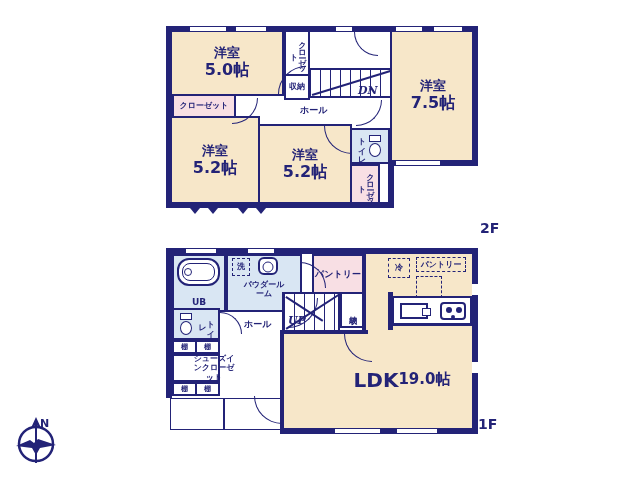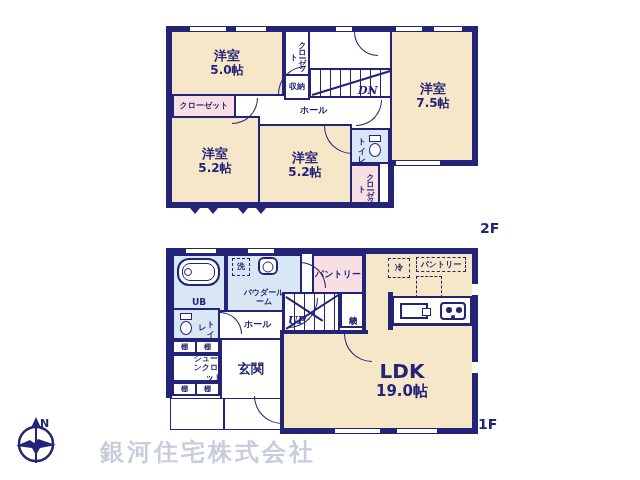--- a/index.html
+++ b/index.html
@@ -3,21 +3,21 @@
 <meta charset="utf-8">
 <style>
   html,body{margin:0;padding:0;background:#fff;}
   #canvas{position:relative;width:640px;height:480px;background:#ffffff;overflow:hidden;
           font-family:"DejaVu Sans",sans-serif;}
   .wall{position:absolute;background:#232377;}
   .room{position:absolute;border:2px solid #232377;box-sizing:border-box;
         display:flex;flex-direction:column;align-items:center;justify-content:center;}
   .cream{background:#f7e7c9}.pink{background:#f8dfe4}.blue{background:#d9e6f3}.white{background:#fff}
   .lbl{color:#232377;font-weight:bold;text-align:center;line-height:1.15;}
-  .rname{font-size:13px}.rsize{font-size:12px}
+  .rname{font-size:13px}.rsize{font-size:16px}
   .sm{font-size:9px}.xs{font-size:8px}.xxs{font-size:7px}
   .flt{position:absolute;color:#232377;font-weight:bold;}
   .vtext{writing-mode:vertical-rl;text-orientation:upright;letter-spacing:0px;line-height:1.05;}
   .win{position:absolute;background:linear-gradient(to bottom,#fff 38%,#5a5f9e 38%,#5a5f9e 62%,#fff 62%);}
   .winv{position:absolute;background:#fff;}
   .arc{position:absolute;box-sizing:border-box;border:0 solid #232377;}
   .dotted{position:absolute;border:1.5px dashed #232377;box-sizing:border-box;
           display:flex;align-items:center;justify-content:center;background:transparent;}
   .stairs{position:absolute;border:2px solid #232377;box-sizing:border-box;background-color:#fff;
           background-image:repeating-linear-gradient(to right,#232377 0 1px,transparent 1px 10px);}
@@ -117,21 +117,21 @@
   <div style="position:absolute;left:364px;top:254px;width:108px;height:174px;background:#f7e7c9;"></div>
   <div style="position:absolute;left:284px;top:334px;width:84px;height:94px;background:#f7e7c9;"></div>
 
   <div class="room blue" style="left:172px;top:254px;width:54px;height:58px;justify-content:flex-end;padding-bottom:3px;">
     <span class="lbl sm">UB</span>
   </div>
   <span class="tub" style="left:177px;top:258px;width:43px;height:28px;">
     <span class="tub-in"></span>
       <span class="tub-drain"></span>
   </span>
-  <div class="room blue" style="left:226px;top:254px;width:76px;height:58px;justify-content:flex-end;padding-bottom:4px;">
+  <div class="room blue" style="left:226px;top:254px;width:76px;height:58px;justify-content:flex-end;padding-bottom:12px;">
     <span class="lbl xs" style="width:44px;">パウダールーム</span>
   </div>
   <div class="dotted" style="left:232px;top:258px;width:18px;height:18px;">
     <span class="lbl xs">洗</span>
   </div>
   <span class="sinkP" style="left:258px;top:257px;width:20px;height:18px;">
     <span class="sinkP-bowl"></span>
   </span>
   <div class="room pink" style="left:312px;top:254px;width:52px;height:40px;">
     <span class="lbl sm">パントリー</span>
@@ -160,23 +160,20 @@
   </div>
   <div class="room white" style="left:172px;top:354px;width:48px;height:28px;">
     <span class="lbl xs" style="width:46px;margin-left:36px;">シューズインクローゼット</span>
   </div>
   <div class="room white" style="left:172px;top:382px;width:25px;height:14px;">
     <span class="lbl xxs">棚</span>
   </div>
   <div class="room white" style="left:195px;top:382px;width:25px;height:14px;">
     <span class="lbl xxs">棚</span>
   </div>
-  <div class="room white" style="left:220px;top:338px;width:62px;height:62px;">
-    <span class="lbl rname">玄関</span>
-  </div>
   <div style="position:absolute;left:170px;top:398px;width:112px;height:32px;border:1.5px solid #232377;box-sizing:border-box;background:#fff;">
     <div style="position:absolute;left:52px;top:0;width:1.5px;height:100%;background:#232377;"></div>
   </div>
 
   <div class="wall" style="left:280px;top:330px;width:88px;height:4px;"></div>
   <div class="wall" style="left:280px;top:330px;width:4px;height:98px;"></div>
   <div class="wall" style="left:362px;top:254px;width:4px;height:78px;"></div>
 
   <div class="dotted" style="left:388px;top:258px;width:22px;height:20px;">
     <span class="lbl xs">冷</span>
@@ -189,21 +186,21 @@
   <div style="position:absolute;left:392px;top:296px;width:80px;height:30px;background:#fff;border:2px solid #232377;border-bottom-width:3px;box-sizing:border-box;">
     <span class="ksink" style="left:6px;top:5px;width:28px;height:16px;">
       <span class="kfaucet"></span>
     </span>
     <span class="stove" style="left:46px;top:4px;width:26px;height:18px;">
       <span class="burner" style="left:4px;top:3px;width:6px;height:6px;"></span>
       <span class="burner" style="left:14px;top:3px;width:6px;height:6px;"></span>
       <span class="burner" style="left:9px;top:11px;width:4px;height:4px;"></span>
     </span>
   </div>
-  <div style="position:absolute;left:350px;top:356px;width:104px;height:48px;display:flex;flex-direction:column;align-items:center;justify-content:center;">
+  <div style="position:absolute;left:350px;top:356px;width:104px;height:48px;display:flex;flex-direction:row;align-items:center;justify-content:center;">
     <span class="lbl" style="font-size:20px;">LDK</span>
     <span class="lbl" style="font-size:15px;">19.0帖</span>
   </div>
 
   <div class="wall" style="left:166px;top:248px;width:312px;height:6px;"></div>
   <div class="wall" style="left:166px;top:248px;width:6px;height:150px;"></div>
   <div class="wall" style="left:472px;top:248px;width:6px;height:186px;"></div>
   <div class="wall" style="left:280px;top:428px;width:198px;height:6px;"></div>
 
   <div class="win" style="left:186px;top:249px;width:30px;height:4px;"></div>
@@ -222,15 +219,14 @@
   <span class="tag" style="left:478px;top:416px;">1F</span>
 
   <svg width="52" height="56" viewBox="0 0 52 56" style="position:absolute;left:10px;top:414px;">
     <circle cx="26" cy="30" r="17" fill="none" stroke="#232377" stroke-width="2.5"></circle>
     <line x1="26" y1="9" x2="26" y2="49" stroke="#232377" stroke-width="2"></line>
     <polygon points="26,3 21,14 26,11 31,14" fill="#232377"></polygon>
     <path d="M6,32 L20,26 L24,29 L28,25 L46,31 L30,34 L26,41 L22,34 Z" fill="#232377"></path>
     <text x="30" y="13" font-size="11" font-weight="bold" fill="#232377">N</text>
   </svg>
 
-  <span class="watermark" style="left:100px;top:436px;">銀河住宅株式会社</span>
 
 </div>
 
 </body></html>

